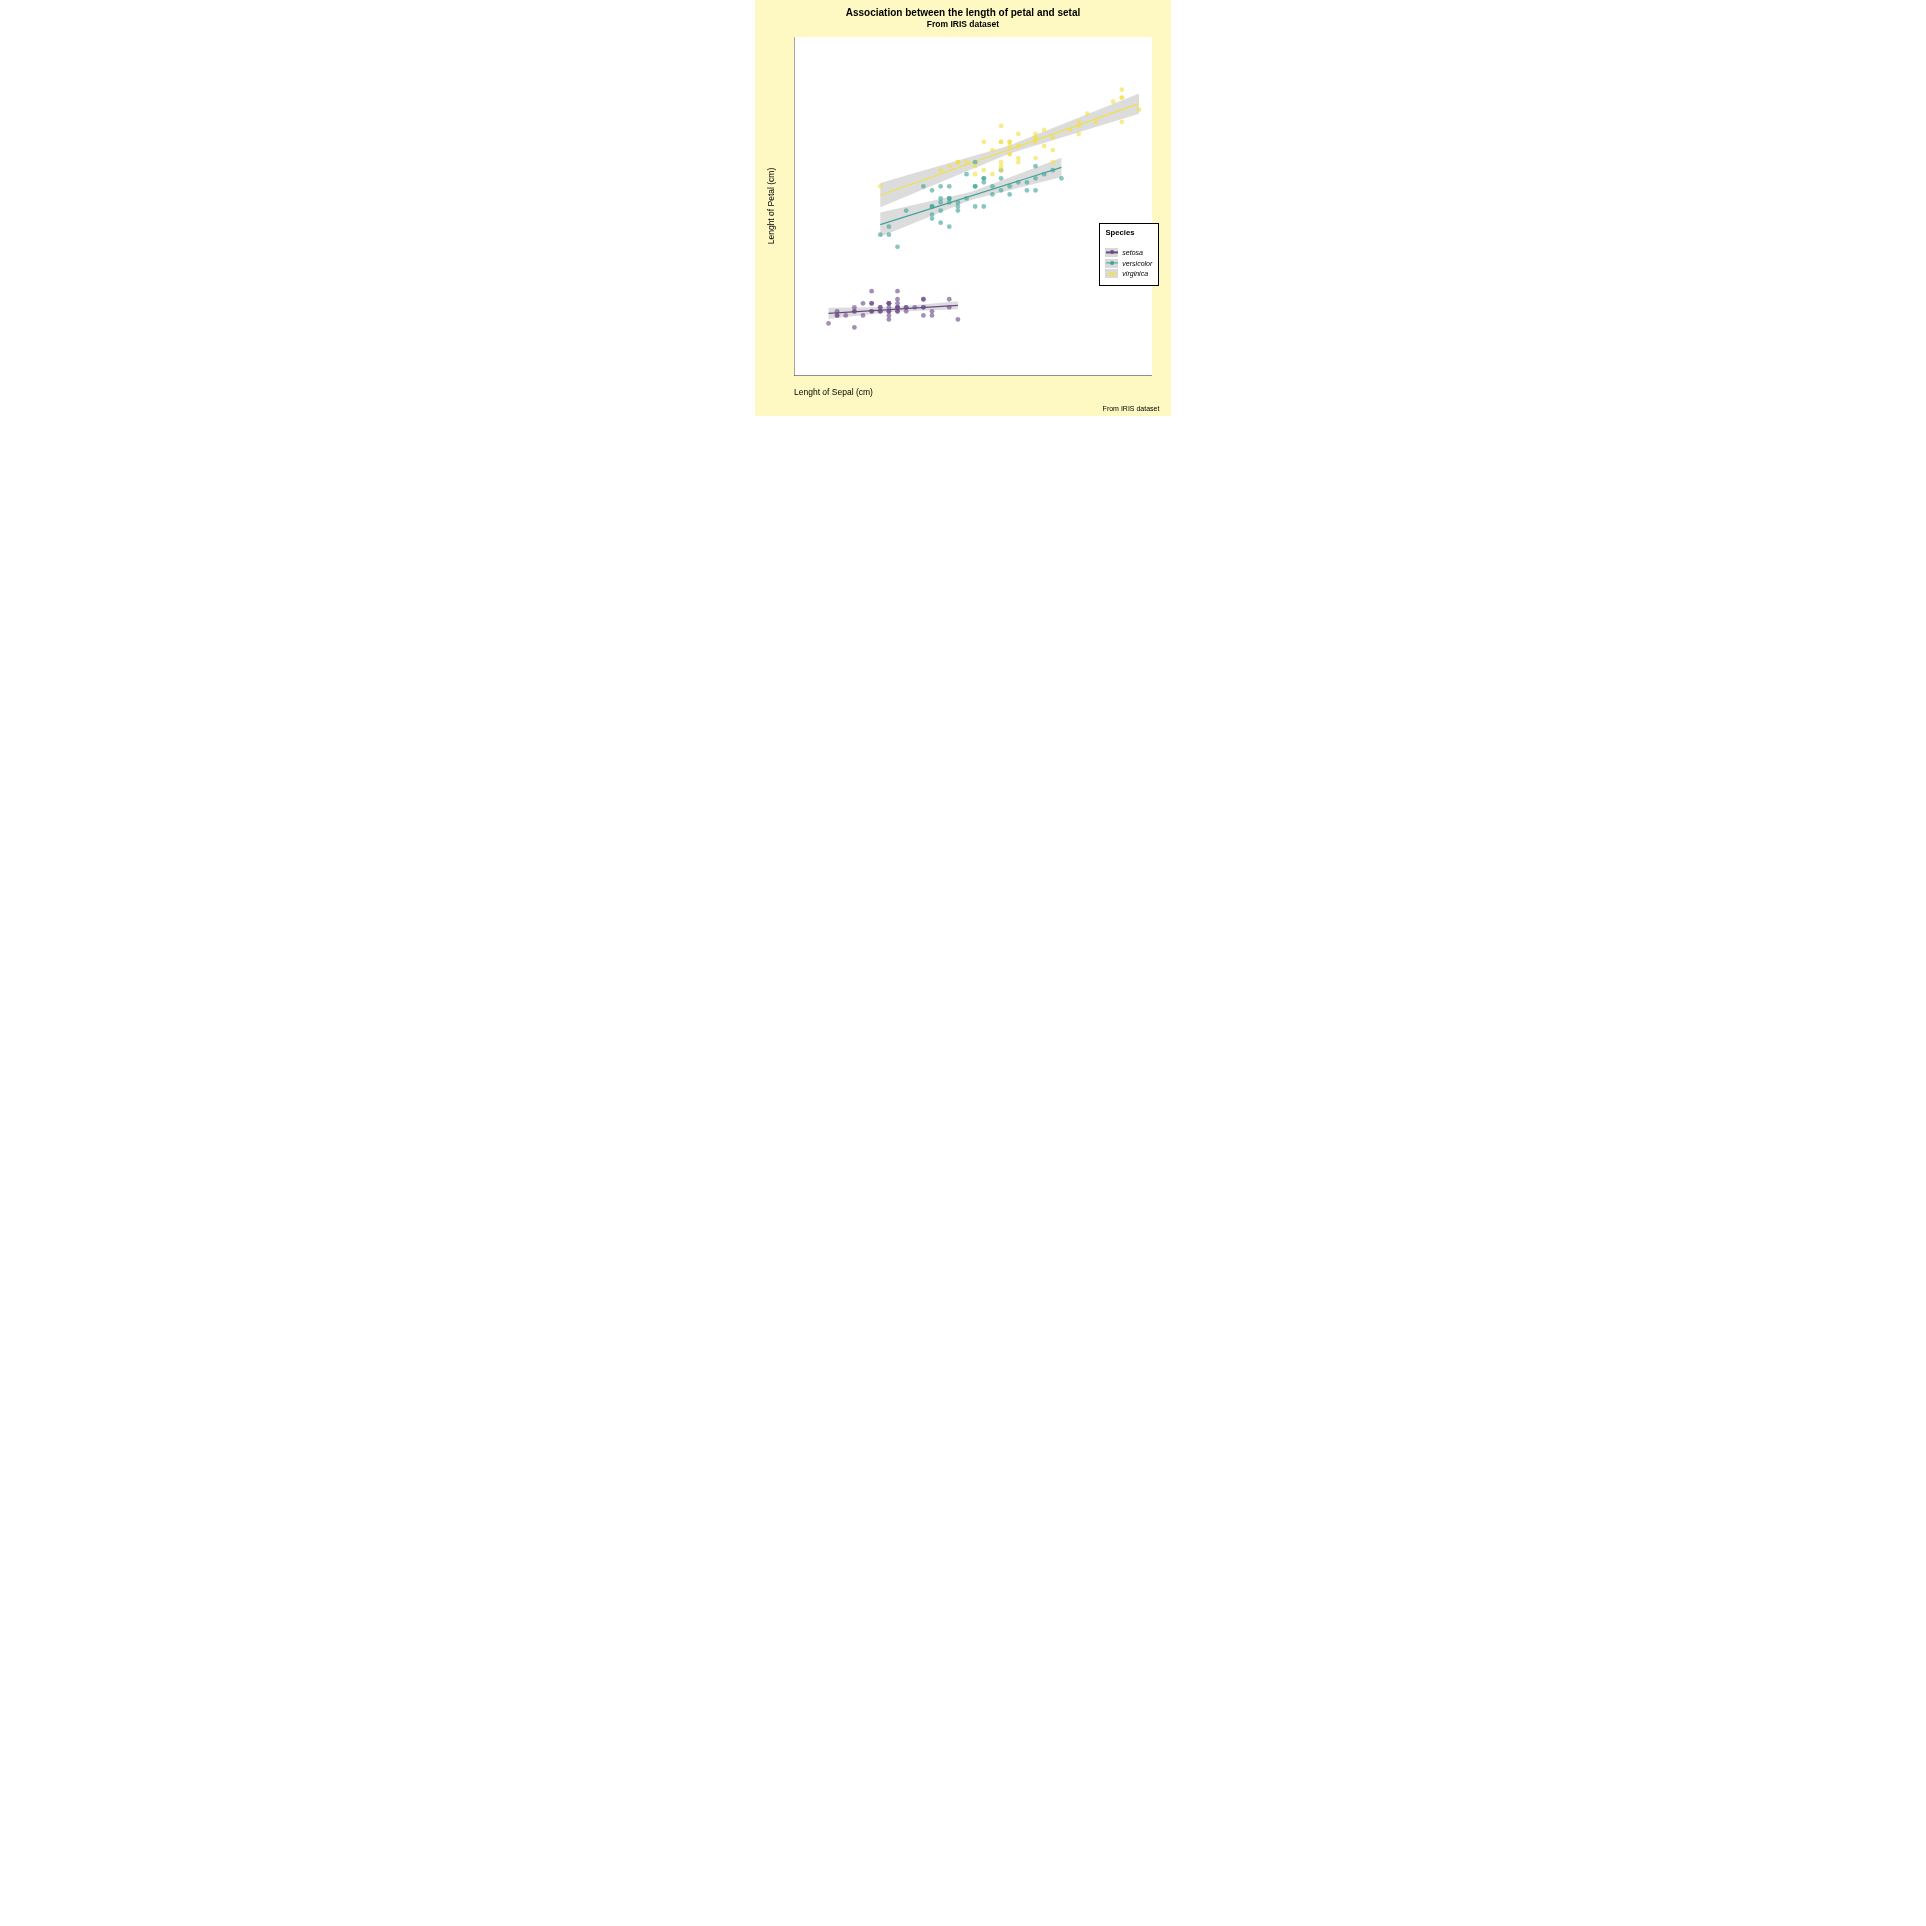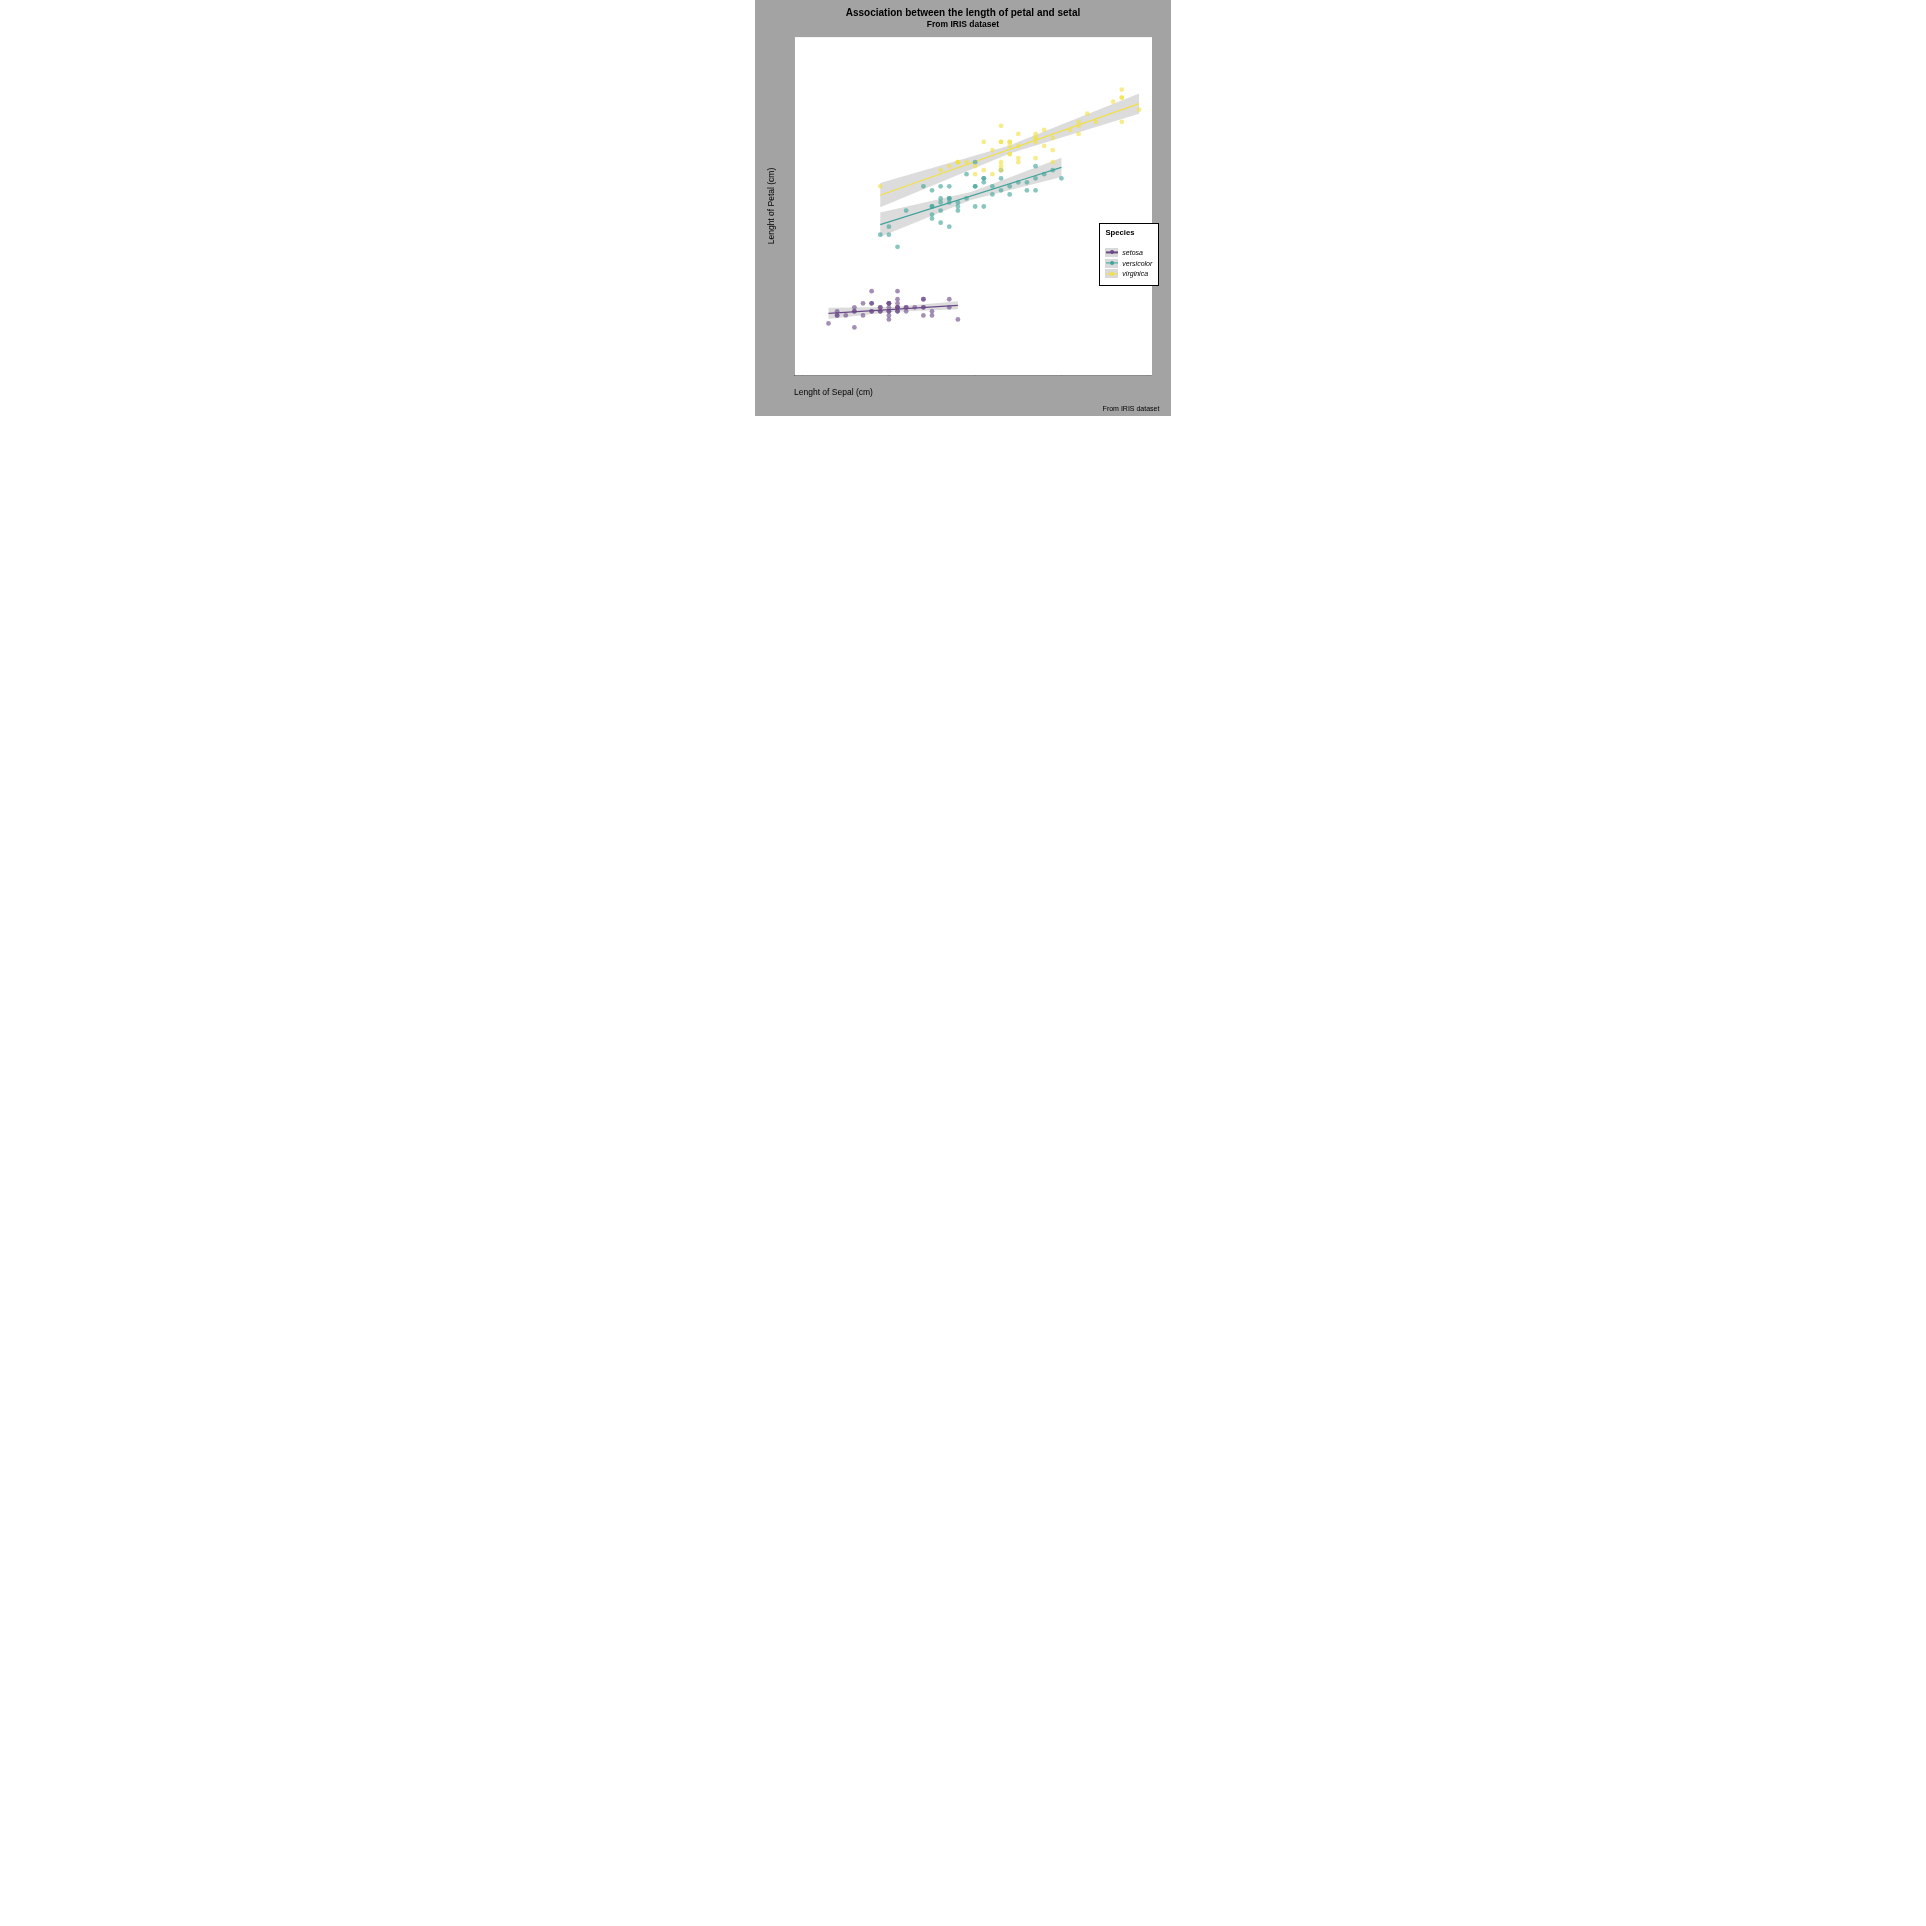--- a/index.html
+++ b/index.html
@@ -6,21 +6,21 @@
     margin: 0;
     padding: 0;
     background: #ffffff;
     font-family: Arial, Helvetica, sans-serif;
   }
   .chart-root {
     position: relative;
     width: 416px;
     height: 416px;
     margin: 0 auto;
-    background: #a3a3a3;
+    background: #fef9c3;
   }
   .title-block {
     position: absolute;
     left: 0;
     right: 0;
     top: 7px;
     text-align: center;
   }
   .title {
     font-size: 10px;

